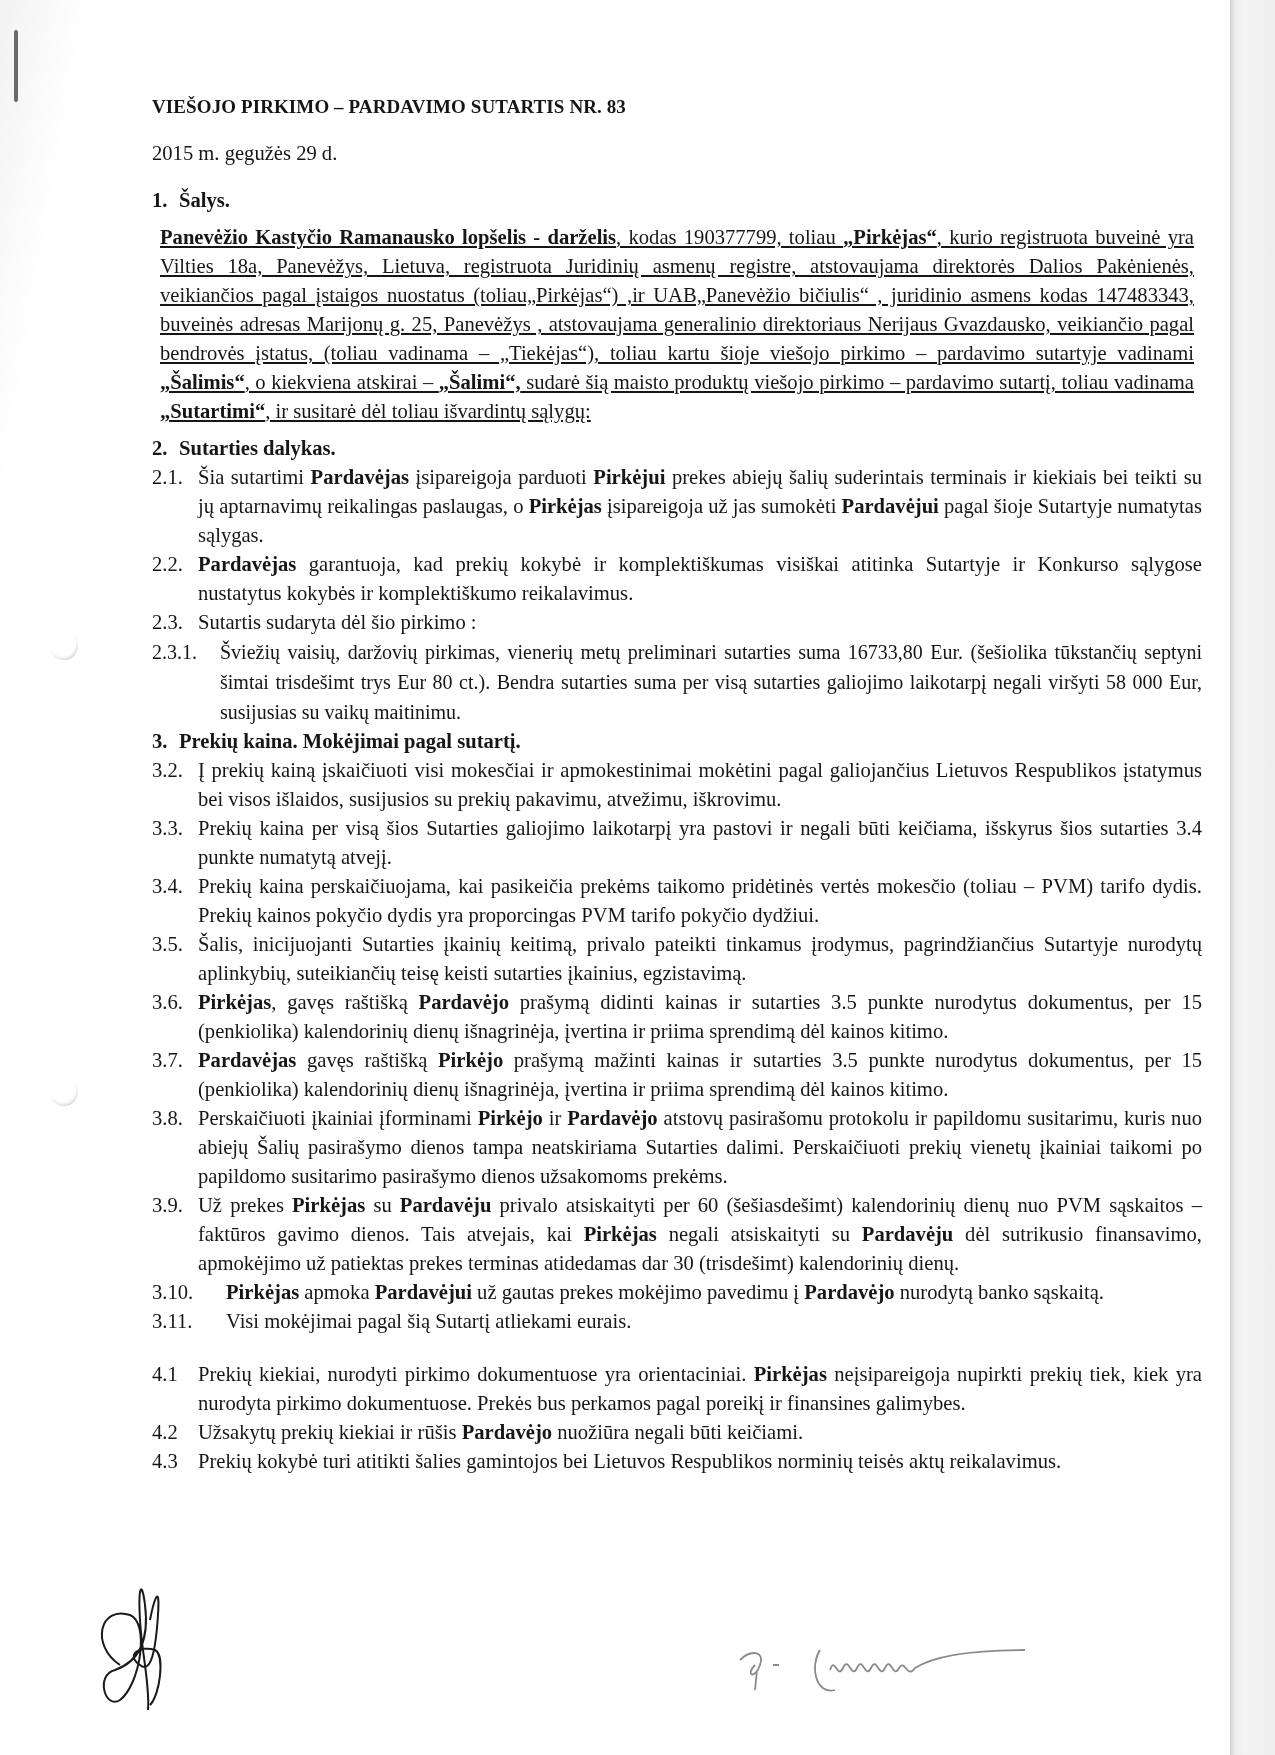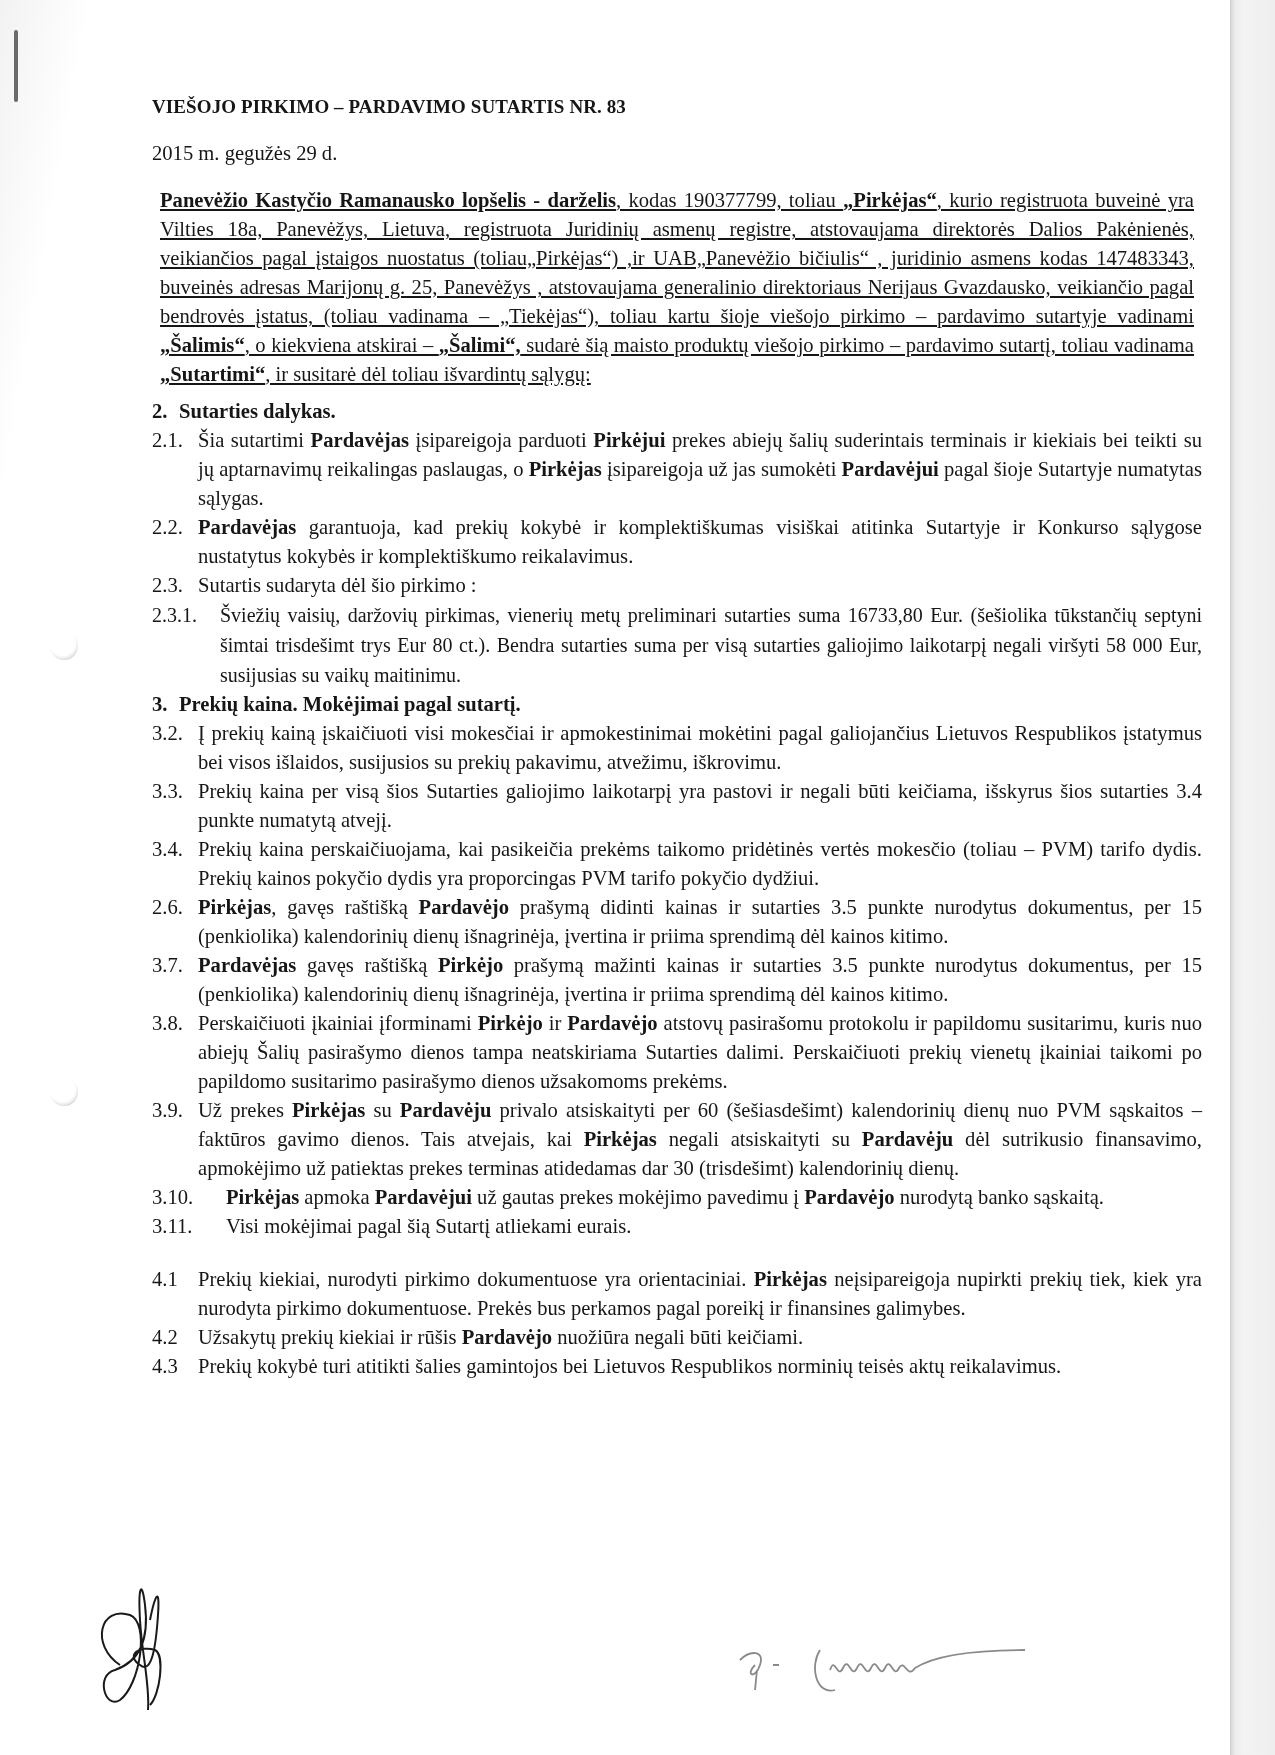--- a/index.html
+++ b/index.html
@@ -64,20 +64,23 @@
 <div class="page">
   <div class="right-strip"></div>
   <div class="staple"></div>
   <div class="punch-hole punch-1"></div>
   <div class="punch-hole punch-2"></div>
 
   <div class="content">
     <div class="title">VIEŠOJO PIRKIMO – PARDAVIMO SUTARTIS NR. 83</div>
     <div class="date">2015 m. gegužės 29 d.</div>
 
+    <div class="section-heading">
+      <span class="num">1.</span><span>Šalys.</span>
+    </div>
     <p><b>Panevėžio Kastyčio Ramanausko lopšelis - darželis</b><span>, kodas 190377799, toliau </span><b>„Pirkėjas“</b><span>, kurio registruota buveinė yra Vilties 18a, Panevėžys, Lietuva, registruota Juridinių asmenų registre, atstovaujama direktorės Dalios Pakėnienės, veikiančios pagal įstaigos nuostatus (toliau„Pirkėjas“) ,ir UAB„Panevėžio bičiulis“ , juridinio asmens kodas 147483343, buveinės adresas  Marijonų g. 25, Panevėžys , atstovaujama generalinio direktoriaus Nerijaus Gvazdausko, veikiančio pagal bendrovės įstatus, (toliau vadinama – „Tiekėjas“), toliau kartu šioje viešojo pirkimo – pardavimo sutartyje vadinami </span><b>„Šalimis“</b><span>, o kiekviena atskirai – </span><b>„Šalimi“,</b><span> sudarė šią maisto produktų viešojo pirkimo – pardavimo sutartį, toliau vadinama </span><b>„Sutartimi“</b><span>, ir susitarė dėl toliau išvardintų sąlygų:</span></p>
 
     <div class="section-heading">
       <span class="num">2.</span><span>Sutarties dalykas.</span>
     </div>
     <div class="clause-list">
         <div class="clause">
           <span class="cnum">2.1.</span>
           <span class="ctext"><span>Šia sutartimi </span><b>Pardavėjas</b><span> įsipareigoja parduoti </span><b>Pirkėjui</b><span> prekes abiejų šalių suderintais terminais ir kiekiais bei teikti su jų aptarnavimų reikalingas paslaugas, o </span><b>Pirkėjas</b><span> įsipareigoja už jas sumokėti </span><b>Pardavėjui</b><span> pagal šioje Sutartyje numatytas sąlygas.</span></span>
         </div>
@@ -105,21 +108,25 @@
         </div>
         <div class="clause">
           <span class="cnum">3.3.</span>
           <span class="ctext"><span>Prekių kaina per visą šios Sutarties galiojimo laikotarpį yra pastovi ir negali būti keičiama, išskyrus šios sutarties 3.4 punkte numatytą atvejį.</span></span>
         </div>
         <div class="clause">
           <span class="cnum">3.4.</span>
           <span class="ctext"><span>Prekių kaina perskaičiuojama, kai pasikeičia prekėms taikomo pridėtinės vertės mokesčio (toliau – PVM) tarifo dydis. Prekių kainos pokyčio dydis yra proporcingas PVM tarifo pokyčio dydžiui.</span></span>
         </div>
         <div class="clause">
-          <span class="cnum">2.6.</span>
+          <span class="cnum">3.5.</span>
+          <span class="ctext"><span>Šalis, inicijuojanti Sutarties įkainių keitimą, privalo pateikti tinkamus įrodymus, pagrindžiančius Sutartyje nurodytų aplinkybių, suteikiančių teisę keisti sutarties įkainius, egzistavimą.</span></span>
+        </div>
+        <div class="clause">
+          <span class="cnum">3.6.</span>
           <span class="ctext"><span></span><b>Pirkėjas</b><span>, gavęs raštišką </span><b>Pardavėjo</b><span> prašymą didinti kainas ir sutarties 3.5 punkte nurodytus dokumentus, per 15 (penkiolika) kalendorinių dienų išnagrinėja, įvertina ir priima sprendimą dėl kainos kitimo.</span></span>
         </div>
         <div class="clause">
           <span class="cnum">3.7.</span>
           <span class="ctext"><span></span><b>Pardavėjas</b><span> gavęs raštišką </span><b>Pirkėjo</b><span> prašymą mažinti kainas ir sutarties 3.5 punkte nurodytus dokumentus, per 15 (penkiolika) kalendorinių dienų išnagrinėja, įvertina ir priima sprendimą dėl kainos kitimo.</span></span>
         </div>
         <div class="clause">
           <span class="cnum">3.8.</span>
           <span class="ctext"><span>Perskaičiuoti įkainiai įforminami </span><b>Pirkėjo</b><span> ir </span><b>Pardavėjo</b><span> atstovų pasirašomu protokolu ir papildomu susitarimu, kuris nuo abiejų Šalių pasirašymo dienos tampa neatskiriama Sutarties dalimi. Perskaičiuoti prekių vienetų įkainiai taikomi po papildomo susitarimo pasirašymo dienos užsakomoms prekėms.</span></span>
         </div>

